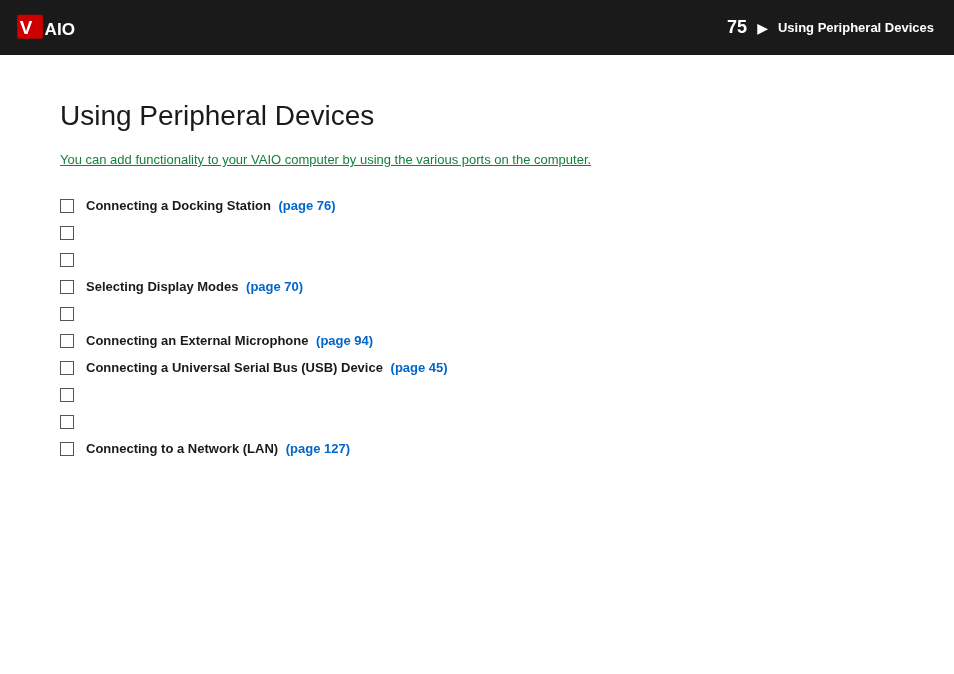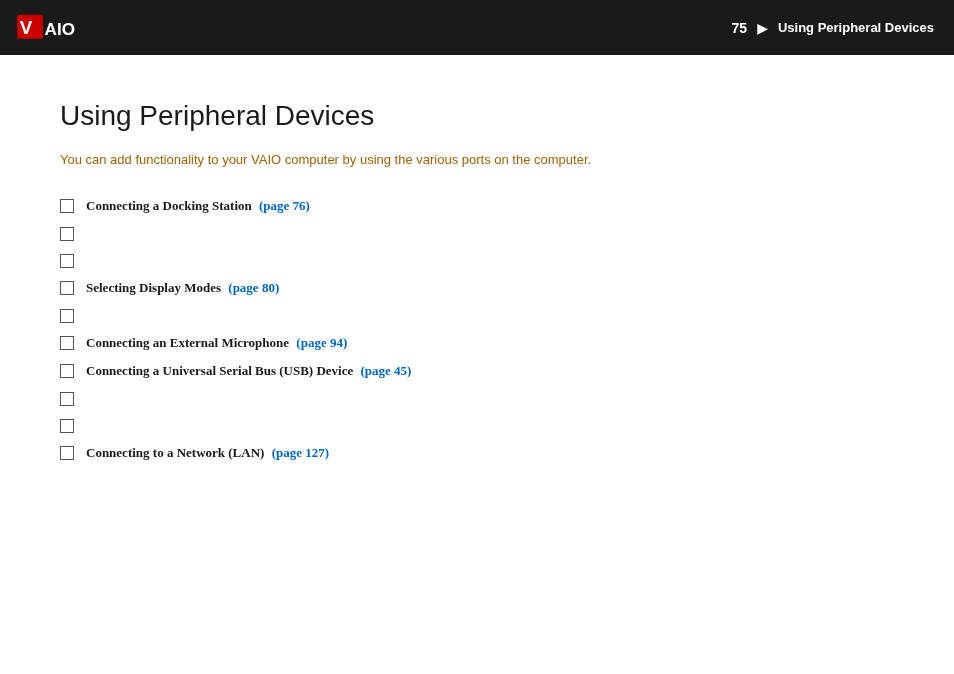--- a/index.html
+++ b/index.html
@@ -38,21 +38,21 @@
     }
 
     .header-right {
       display: flex;
       align-items: center;
       gap: 10px;
     }
 
     .header-page-num {
       color: #ffffff;
-      font-size: 14px;
+      font-size: 18px;
       font-weight: bold;
     }
 
     .header-arrow {
       color: #ffffff;
       font-size: 14px;
     }
 
     .header-title {
       color: #ffffff;
@@ -68,23 +68,24 @@
     .page-heading {
       font-size: 28px;
       font-weight: normal;
       color: #1a1a1a;
       margin-bottom: 18px;
       font-family: Arial, Helvetica, sans-serif;
     }
 
     .page-description {
       font-size: 13px;
-      color: #a16207;
+      color: #15803d;
       margin-bottom: 28px;
       line-height: 1.5;
+      text-decoration: underline;
     }
 
     .toc-list {
       list-style: none;
       padding: 0;
     }
 
     .toc-list li {
       display: flex;
       align-items: flex-start;
@@ -98,21 +99,20 @@
       border: 1.5px solid #555555;
       margin-right: 12px;
       margin-top: 1px;
       flex-shrink: 0;
       display: inline-block;
     }
 
     .toc-text {
       font-weight: bold;
       color: #1a1a1a;
-      font-family: Liberation Serif, serif;
     }
 
     .toc-link {
       color: #0066cc;
       font-weight: bold;
       text-decoration: none;
       margin-left: 4px;
     }
   </style>
 </head>
@@ -148,21 +148,21 @@
         <span class="toc-text">Connecting a Docking Station <a class="toc-link" href="#">(page 76)</a></span>
       </li>
       <li>
         <span class="checkbox-icon"></span>
       </li>
       <li>
         <span class="checkbox-icon"></span>
       </li>
       <li>
         <span class="checkbox-icon"></span>
-        <span class="toc-text">Selecting Display Modes <a class="toc-link" href="#">(page 80)</a></span>
+        <span class="toc-text">Selecting Display Modes <a class="toc-link" href="#">(page 70)</a></span>
       </li>
       <li>
         <span class="checkbox-icon"></span>
       </li>
       <li>
         <span class="checkbox-icon"></span>
         <span class="toc-text">Connecting an External Microphone <a class="toc-link" href="#">(page 94)</a></span>
       </li>
       <li>
         <span class="checkbox-icon"></span>

